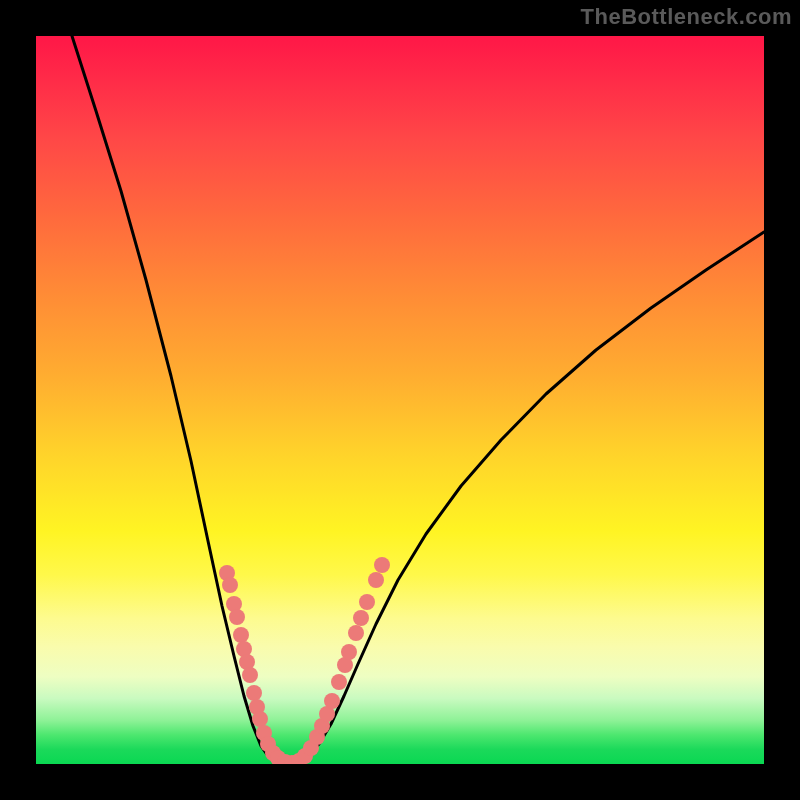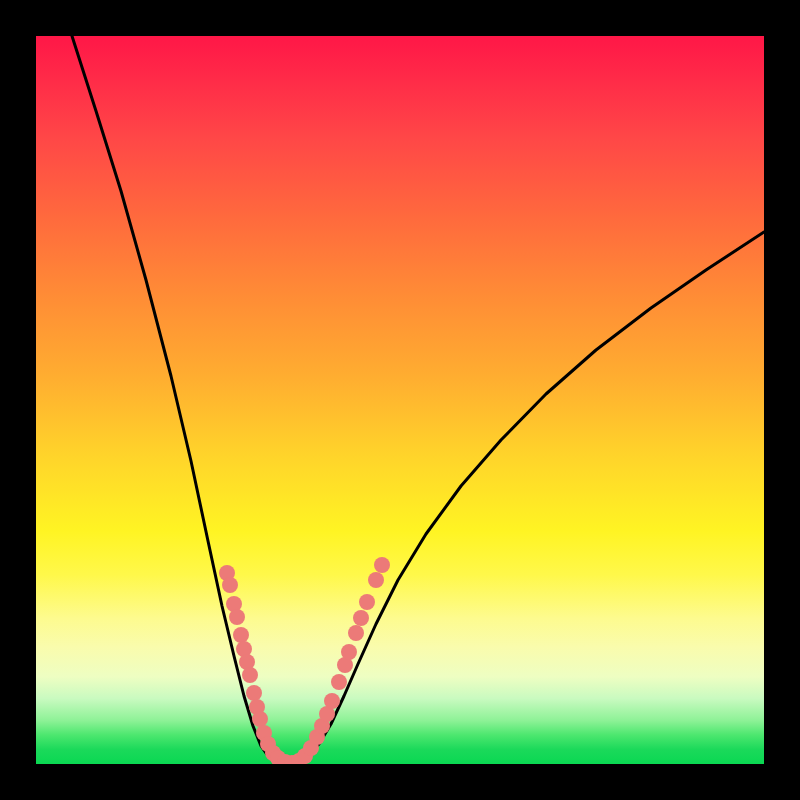--- a/index.html
+++ b/index.html
@@ -23,20 +23,21 @@
   #4de76f 96%,
   #1bd95a 98%,
   #0ad852 100%)}
 .attrib{position:absolute;right:8px;top:4px;font-size:22px;font-weight:600;color:#5a5a5a;letter-spacing:0.5px}
 svg.curve{position:absolute;left:0;top:0}
 </style>
 </head>
 <body>
 
 <div class="frame">
+  <div class="attrib">TheBottleneck.com</div>
   <div class="plot">
     <svg class="curve" width="728" height="728" viewBox="0 0 728 728">
       <path id="curve-path" fill="none" stroke-width="3" stroke-linecap="round" stroke-linejoin="round" d="M 36 0 L 60 75 L 85 155 L 110 244 L 135 340 L 155 425 L 172 505 L 186 570 L 198 620 L 208 660 L 217 690 L 225 710 L 232 720 L 241 726 L 251 728 L 262 726 L 272 720 L 283 708 L 295 688 L 308 660 L 322 628 L 340 588 L 362 544 L 390 498 L 425 450 L 465 404 L 510 358 L 560 314 L 615 272 L 670 234 L 728 196" stroke="#000000"></path>
       <g id="dots">
           <circle cx="191" cy="537" r="8" fill="#ec7a78" stroke="#d96765" stroke-width="0"></circle>
           <circle cx="194" cy="549" r="8" fill="#ec7a78" stroke="#d96765" stroke-width="0"></circle>
           <circle cx="198" cy="568" r="8" fill="#ec7a78" stroke="#d96765" stroke-width="0"></circle>
           <circle cx="201" cy="581" r="8" fill="#ec7a78" stroke="#d96765" stroke-width="0"></circle>
           <circle cx="205" cy="599" r="8" fill="#ec7a78" stroke="#d96765" stroke-width="0"></circle>
           <circle cx="208" cy="613" r="8" fill="#ec7a78" stroke="#d96765" stroke-width="0"></circle>

